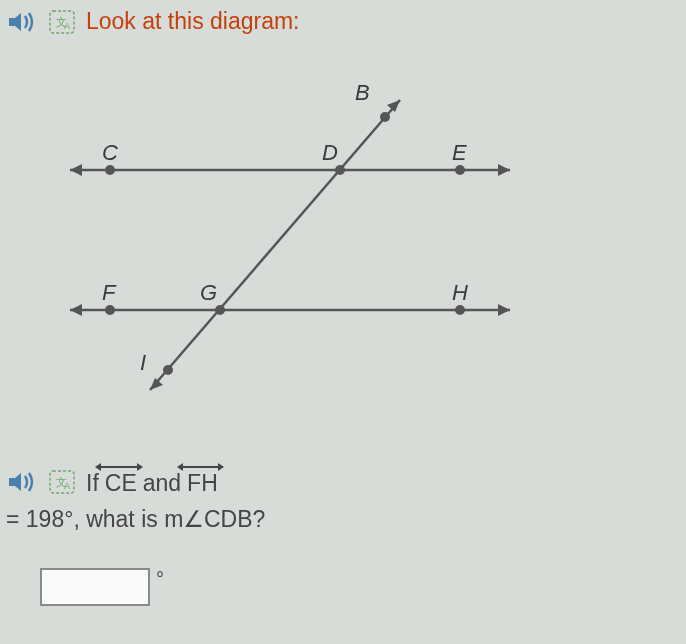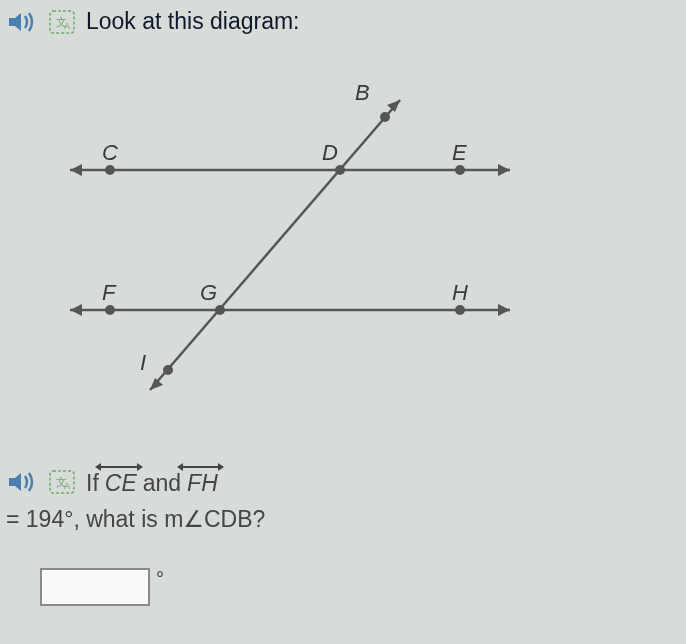--- a/index.html
+++ b/index.html
@@ -45,34 +45,33 @@
     }
     .translate-icon {
       width: 28px;
       height: 26px;
       display: flex;
       align-items: center;
       justify-content: center;
     }
     .instruction {
       font-size: 23px;
-      color: #0f172a;
+      color: #c2410c;
     }
     .q-text {
       font-size: 23px;
       color: #454545;
       display: flex;
       align-items: baseline;
       gap: 6px;
       flex-wrap: wrap;
       text-align: center;
     }
     .overline {
       position: relative;
-      font-style: italic;
       padding-top: 4px;
     }
     .overline::before {
       content: "";
       position: absolute;
       top: 0px;
       left: -2px;
       right: -2px;
       height: 2px;
       background: #454545;
@@ -209,18 +208,18 @@
     </svg>
   </span>
   <span class="q-text">
     <span>If</span>
     <span class="overline overline-left"><span class="left-arr"></span><span>CE</span></span>
     <span>and</span>
     <span class="overline overline-left"><span class="left-arr"></span><span>FH</span></span>
   </span>
 </div>
 
-<div class="q-continue">= 194°, what is m∠CDB?</div>
+<div class="q-continue">= 198°, what is m∠CDB?</div>
 
 <div class="answer-row">
   <input class="answer-input" type="text" value="" style="">
   <span class="deg">°</span>
 </div>
 
 </body></html>

